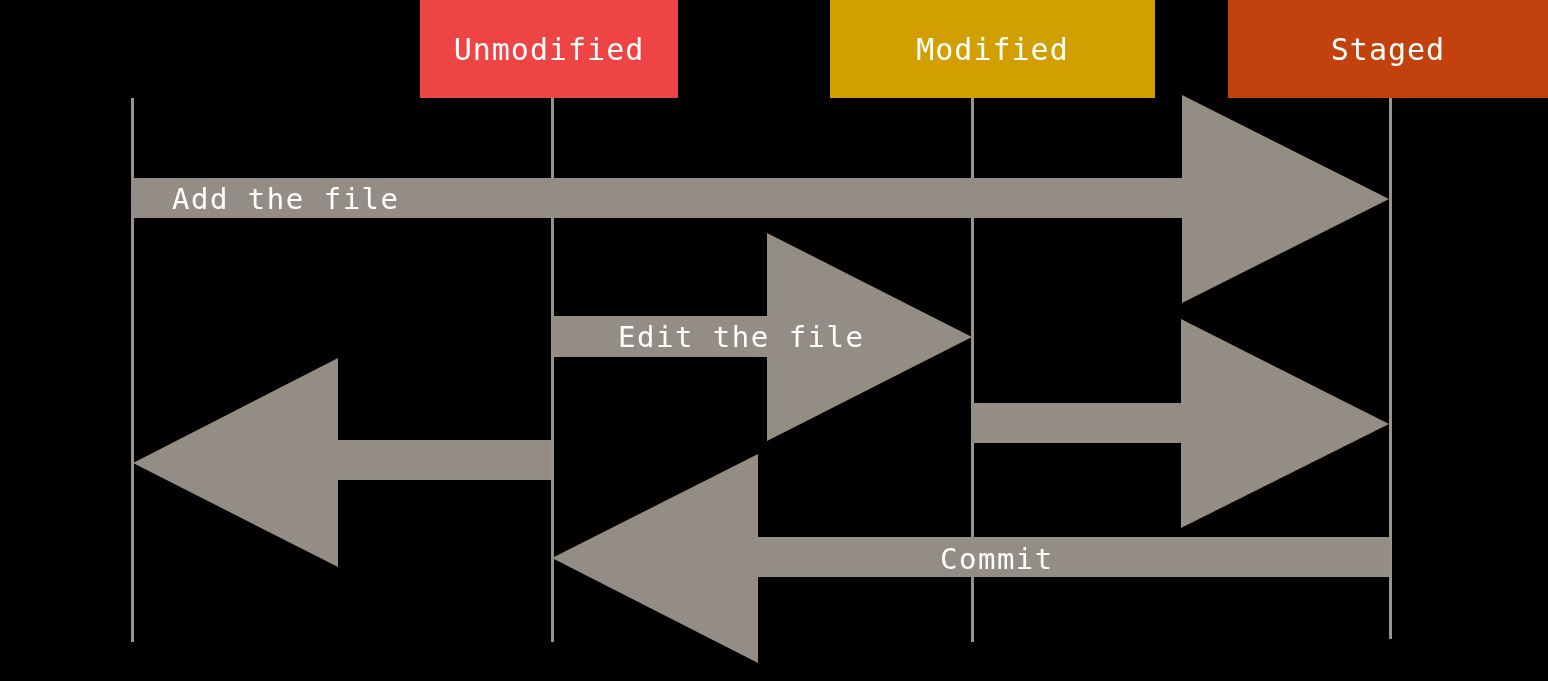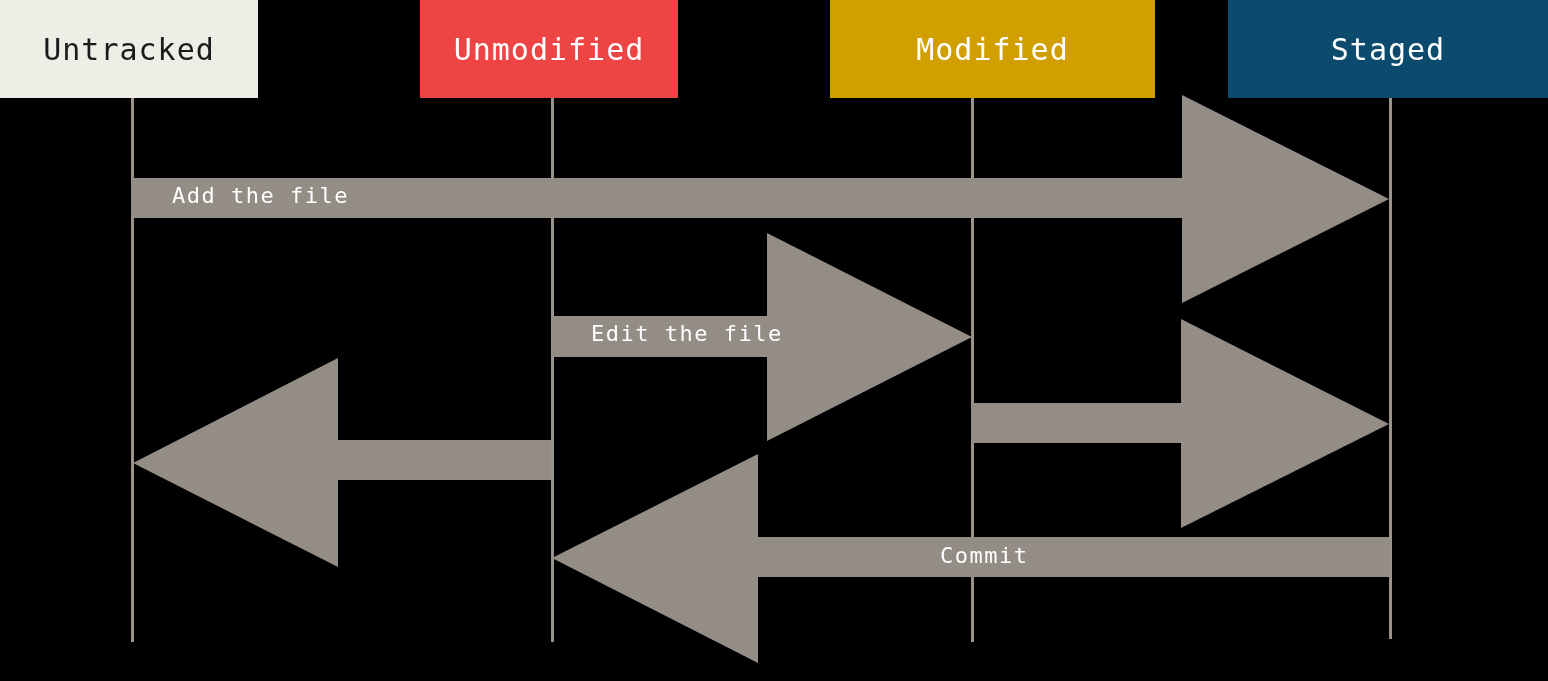--- a/index.html
+++ b/index.html
@@ -39,45 +39,42 @@
   }
   svg.arrows {
     position: absolute;
     left: 0;
     top: 0;
     width: 1548px;
     height: 681px;
   }
   .arrow-label {
     position: absolute;
-    font-size: 22px;
+    font-size: 29px;
     color: #ffffff;
     white-space: nowrap;
     letter-spacing: 1.5px;
     line-height: 1;
   }
 </style>
 </head>
 <body>
 
 <div id="canvas">
 
-  <div class="lane-box" style="left:0px; width:258px; background:#eeeee6;">
-    <span class="lane-label" style="color:#1b1b1b;">Untracked</span>
-  </div>
 
   <div class="lane-box" style="left:420px; width:258px; background:#ef4444;">
     <span class="lane-label" style="color:#ffffff;">Unmodified</span>
   </div>
 
   <div class="lane-box" style="left:830px; width:325px; background:#d1a000;">
     <span class="lane-label" style="color:#ffffff;">Modified</span>
   </div>
 
-  <div class="lane-box" style="left:1228px; width:320px; background:#0c4a6e;">
+  <div class="lane-box" style="left:1228px; width:320px; background:#c2410c;">
     <span class="lane-label" style="color:#ffffff;">Staged</span>
   </div>
 
   <div class="lifeline" style="left:131px; height:544px;"></div>
   <div class="lifeline" style="left:551px; height:544px;"></div>
   <div class="lifeline" style="left:971px; height:544px;"></div>
   <div class="lifeline" style="left:1389px; height:541px;"></div>
 
   <svg class="arrows" viewBox="0 0 1548 681">
 
@@ -87,19 +84,19 @@
 
     <polygon fill="#938d86" points="971,403 1181,403 1181,319 1389,424 1181,528 1181,443 971,443"></polygon>
 
     <polygon fill="#938d86" points="551,440 338,440 338,358 133,463 338,567 338,480 551,480"></polygon>
 
     <polygon fill="#938d86" points="1390,537 758,537 758,454 552,558 758,663 758,577 1390,577"></polygon>
   </svg>
 
   <span class="arrow-label" style="left:172px; top:185px;">Add the file</span>
 
-  <span class="arrow-label" style="left:591px; top:323px;">Edit the file</span>
+  <span class="arrow-label" style="left:618px; top:323px;">Edit the file</span>
 
 
 
   <span class="arrow-label" style="left:940px; top:545px;">Commit</span>
 
 </div>
 
 </body></html>

